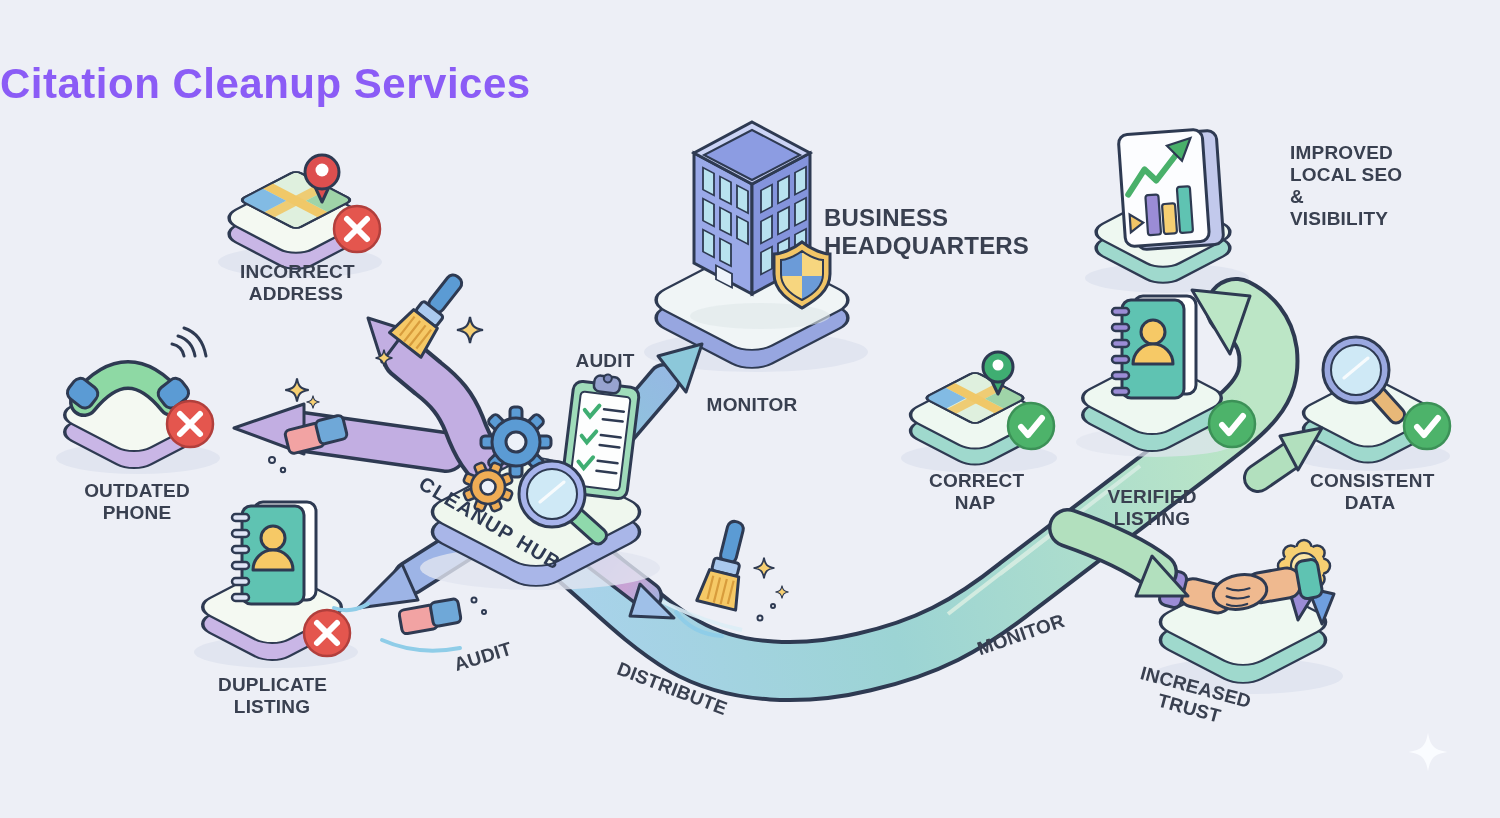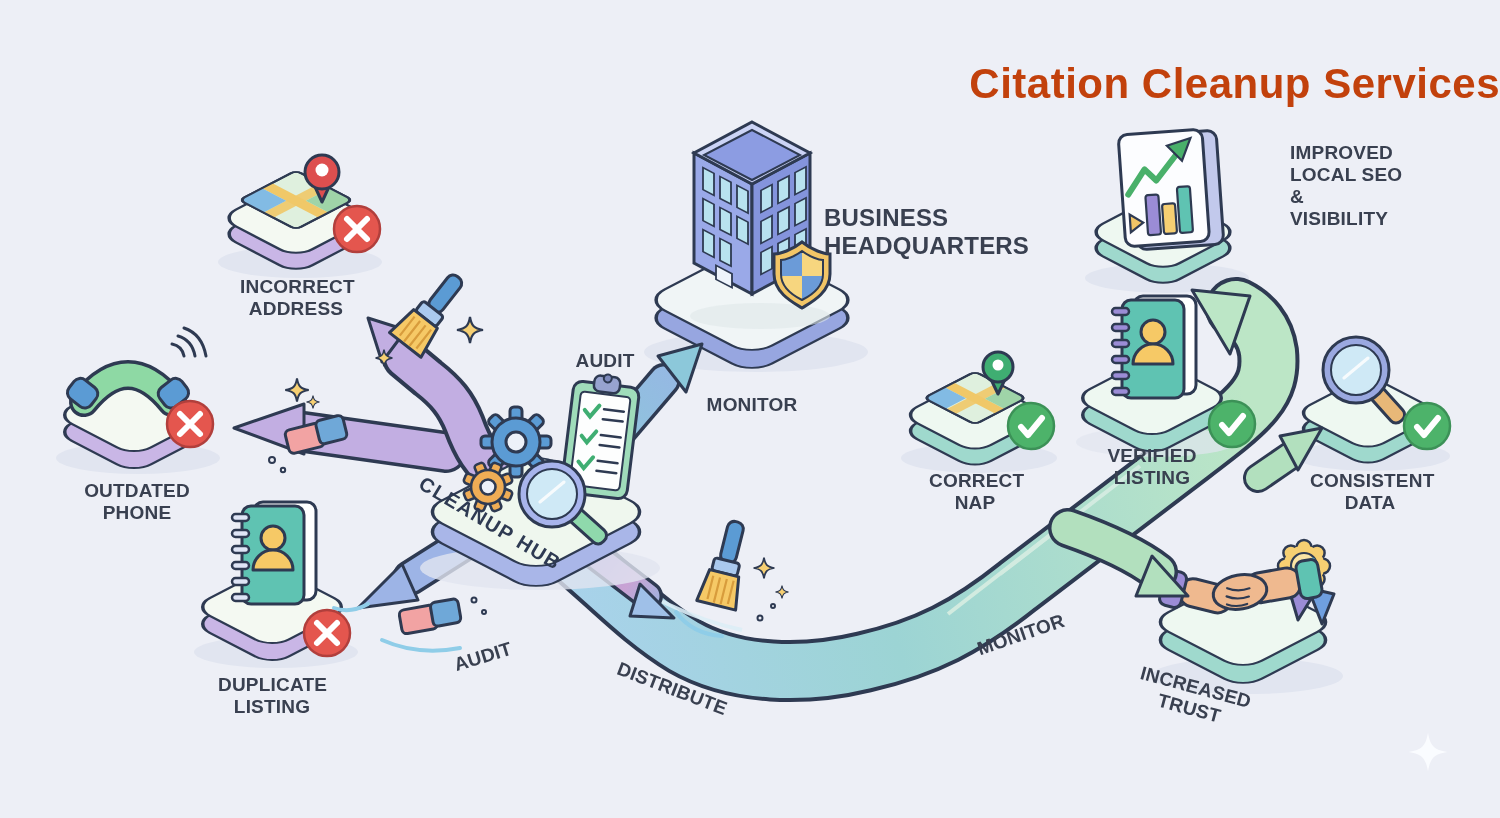--- a/index.html
+++ b/index.html
@@ -1,22 +1,22 @@
 <!DOCTYPE html>
 <html><head>
 <meta charset="utf-8">
 <style>
   html,body{margin:0;padding:0;}
   body{width:1500px;height:818px;position:relative;overflow:hidden;
        background:#edeff6;font-family:"Liberation Sans",sans-serif;}
   svg{position:absolute;left:0;top:0;}
   .lbl{position:absolute;font-weight:700;color:#394050;font-size:19px;
        line-height:1.16;text-align:center;letter-spacing:.2px;}
-  .title{position:absolute;left:0;right:0;top:60px;text-align:right;
-         font-size:42px;font-weight:800;color:#c2410c;letter-spacing:.5px;margin-left:20px;}
+  .title{position:absolute;left:0;right:0;top:60px;text-align:left;
+         font-size:42px;font-weight:800;color:#8b5cf6;letter-spacing:.5px;}
   .left-align{text-align:left;}
   .hub-label{position:absolute;font-weight:700;color:#2e3a52;font-size:20px;
        letter-spacing:1.5px;white-space:nowrap;text-align:center;
        transform:rotate(31deg);}
 </style>
 </head>
 <body>
 
 <svg width="1500" height="818" viewBox="0 0 1500 818">
   <defs>
@@ -469,32 +469,32 @@
     <polyline points="-10,1 -3,9 11,-8" fill="none" stroke="#ffffff" stroke-width="6" stroke-linecap="round" stroke-linejoin="round"></polyline>
   </g>
   <g transform="translate(1427,426)">
     <circle r="23" fill="#4db36a" stroke="#3c9157" stroke-width="2.5"></circle>
     <polyline points="-10,1 -3,9 11,-8" fill="none" stroke="#ffffff" stroke-width="6" stroke-linecap="round" stroke-linejoin="round"></polyline>
   </g>
 </svg>
 
 <div class="title">Citation Cleanup Services</div>
 
-<div class="lbl" style="left:240px;top:276px;width:112px;">INCORRECT ADDRESS</div>
+<div class="lbl" style="left:240px;top:261px;width:112px;">INCORRECT ADDRESS</div>
 <div class="lbl" style="left:84px;top:480px;width:106px;">OUTDATED PHONE</div>
 <div class="lbl" style="left:218px;top:674px;width:108px;">DUPLICATE LISTING</div>
 
 <div class="lbl left-align" style="left:824px;top:204px;width:176px;font-size:24px;">BUSINESS HEADQUARTERS</div>
 
 <div class="lbl" style="left:566px;top:350px;width:78px;">AUDIT</div>
 <div class="lbl" style="left:700px;top:394px;width:104px;">MONITOR</div>
 
 <div class="hub-label" style="left:402px;top:512px;width:176px;">CLEANUP HUB</div>
 
 <div class="lbl" style="left:435px;top:646px;width:96px;transform:rotate(-17deg);">AUDIT</div>
 <div class="lbl" style="left:602px;top:678px;width:140px;transform:rotate(21deg);">DISTRIBUTE</div>
 <div class="lbl" style="left:966px;top:624px;width:110px;transform:rotate(-19deg);">MONITOR</div>
 
 <div class="lbl" style="left:929px;top:470px;width:92px;text-align:center;">CORRECT NAP</div>
-<div class="lbl" style="left:1106px;top:445px;width:92px;">VERIFIED LISTING</div>
+<div class="lbl" style="left:1106px;top:486px;width:92px;">VERIFIED LISTING</div>
 <div class="lbl" style="left:1310px;top:470px;width:120px;">CONSISTENT DATA</div>
 <div class="lbl left-align" style="left:1290px;top:142px;width:114px;">IMPROVED LOCAL SEO &amp; VISIBILITY</div>
 <div class="lbl" style="left:1136px;top:676px;width:112px;transform:rotate(15deg);">INCREASED TRUST</div>
 
 </body></html>

